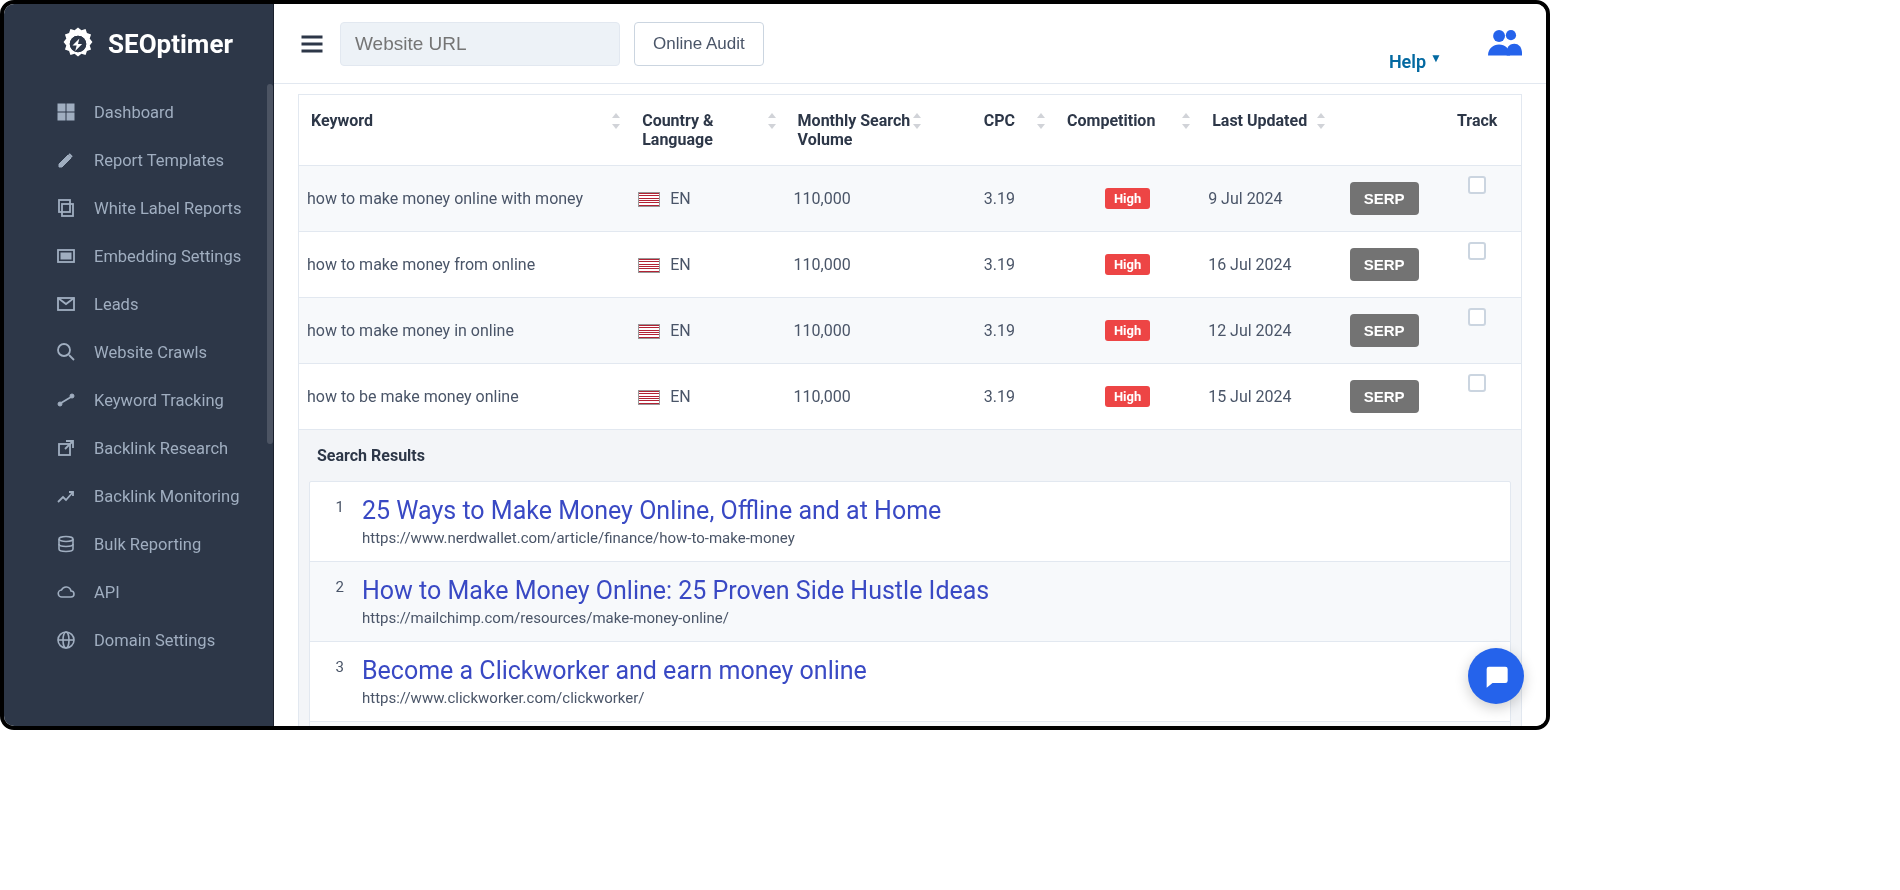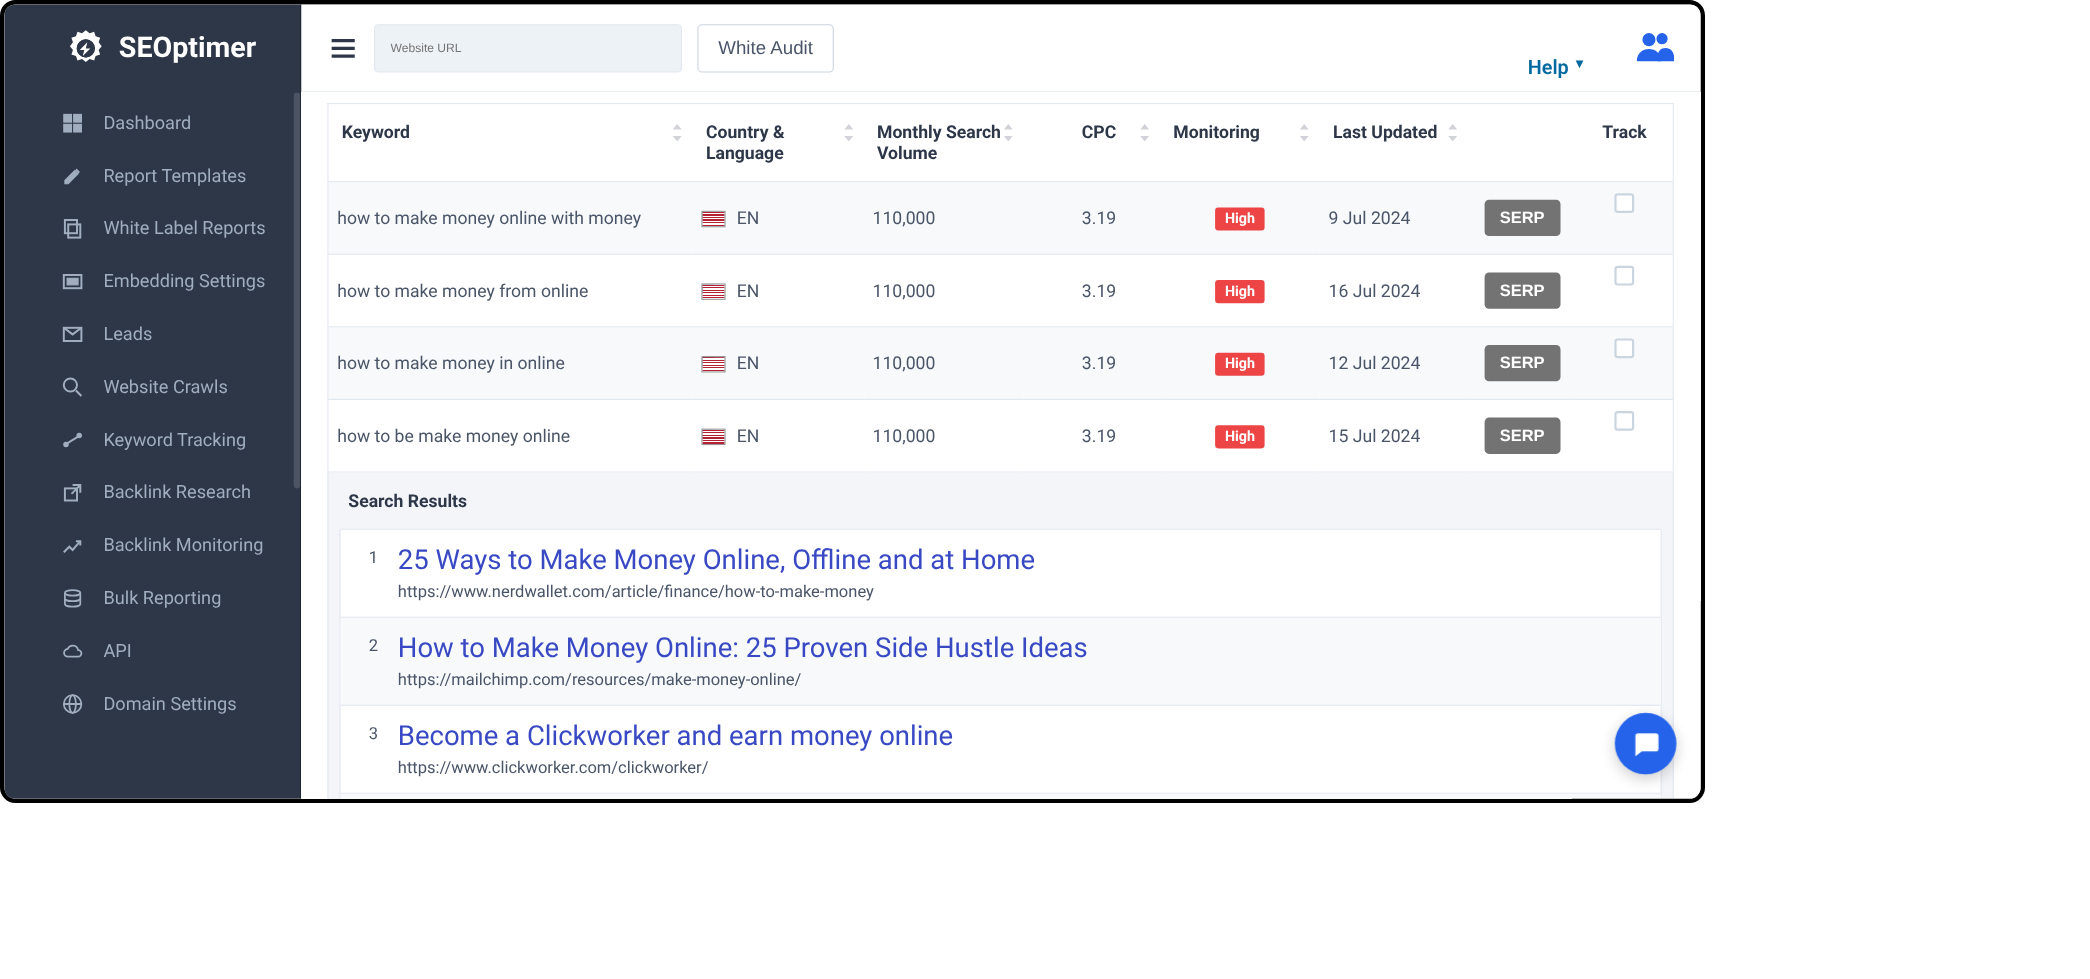--- a/index.html
+++ b/index.html
@@ -49,21 +49,21 @@
   .main { flex: 1; display: flex; flex-direction: column; min-width: 0; }
   .topbar {
     height: 80px; flex: 0 0 80px; display: flex; align-items: center;
     padding: 0 24px; border-bottom: 1px solid #e2e8f0; gap: 14px;
     background: #fff;
   }
   .menu-toggle { width: 28px; height: 28px; cursor: pointer; }
   .menu-toggle svg { width: 100%; height: 100%; stroke: #2d3748; }
   .url-input {
     width: 280px; height: 44px; border: 1px solid #e2e8f0; background: #edf2f7;
-    border-radius: 4px; padding: 0 14px; font-size: 11px; color: #718096;
+    border-radius: 4px; padding: 0 14px; font-size: 19px; color: #718096;
   }
   .quick-audit-btn {
     height: 44px; padding: 0 18px; border: 1px solid #cbd5e0; background: #fff;
     border-radius: 4px; font-size: 17px; color: #4a5568; cursor: pointer;
   }
   .topbar-spacer { flex: 1; }
   .help-link {
     color: #0369a1; font-size: 18px; font-weight: 600; cursor: pointer;
     display: inline-flex; gap: 4px; margin-top: 36px;
   }
@@ -274,21 +274,21 @@
   <div class="main">
     <div class="topbar">
       <span class="menu-toggle">
         <svg viewBox="0 0 24 24" fill="none" stroke-width="2.5">
             <line x1="3" y1="6" x2="21" y2="6"></line>
             <line x1="3" y1="12" x2="21" y2="12"></line>
             <line x1="3" y1="18" x2="21" y2="18"></line>
           </svg>
       </span>
       <input class="url-input" placeholder="Website URL" style="">
-      <button class="quick-audit-btn">White Audit</button>
+      <button class="quick-audit-btn">Online Audit</button>
       <div class="topbar-spacer"></div>
       <span class="help-link">
           <span>Help</span> 
           <span class="help-caret">▼</span>
         </span>
       <span class="users-icon">
         <svg viewBox="0 0 40 32">
             <circle cx="13" cy="9" r="7"></circle>
             <circle cx="27" cy="8" r="6"></circle>
             <path d="M0 32c0-8 6-13 13-13s13 5 13 13z"></path>
@@ -317,21 +317,21 @@
                     </svg></span></th>
               <th><span>Country &amp; Language</span><span class="sort-icon"><svg viewBox="0 0 12 16">
                       <path d="M6 0l4 5H2zM6 16l4-5H2z"></path>
                     </svg></span></th>
               <th><span>Monthly Search Volume</span><span class="sort-icon"><svg viewBox="0 0 12 16">
                       <path d="M6 0l4 5H2zM6 16l4-5H2z"></path>
                     </svg></span></th>
               <th style="text-align:right;padding-right:40px"><span>CPC</span><span class="sort-icon"><svg viewBox="0 0 12 16">
                       <path d="M6 0l4 5H2zM6 16l4-5H2z"></path>
                     </svg></span></th>
-              <th><span>Monitoring</span><span class="sort-icon"><svg viewBox="0 0 12 16">
+              <th><span>Competition</span><span class="sort-icon"><svg viewBox="0 0 12 16">
                       <path d="M6 0l4 5H2zM6 16l4-5H2z"></path>
                     </svg></span></th>
               <th><span>Last Updated</span><span class="sort-icon"><svg viewBox="0 0 12 16">
                       <path d="M6 0l4 5H2zM6 16l4-5H2z"></path>
                     </svg></span></th>
               <th><span></span></th>
               <th style="text-align:center"><span>Track</span></th>
             </tr>
           </thead>
           <tbody id="kw-tbody">

